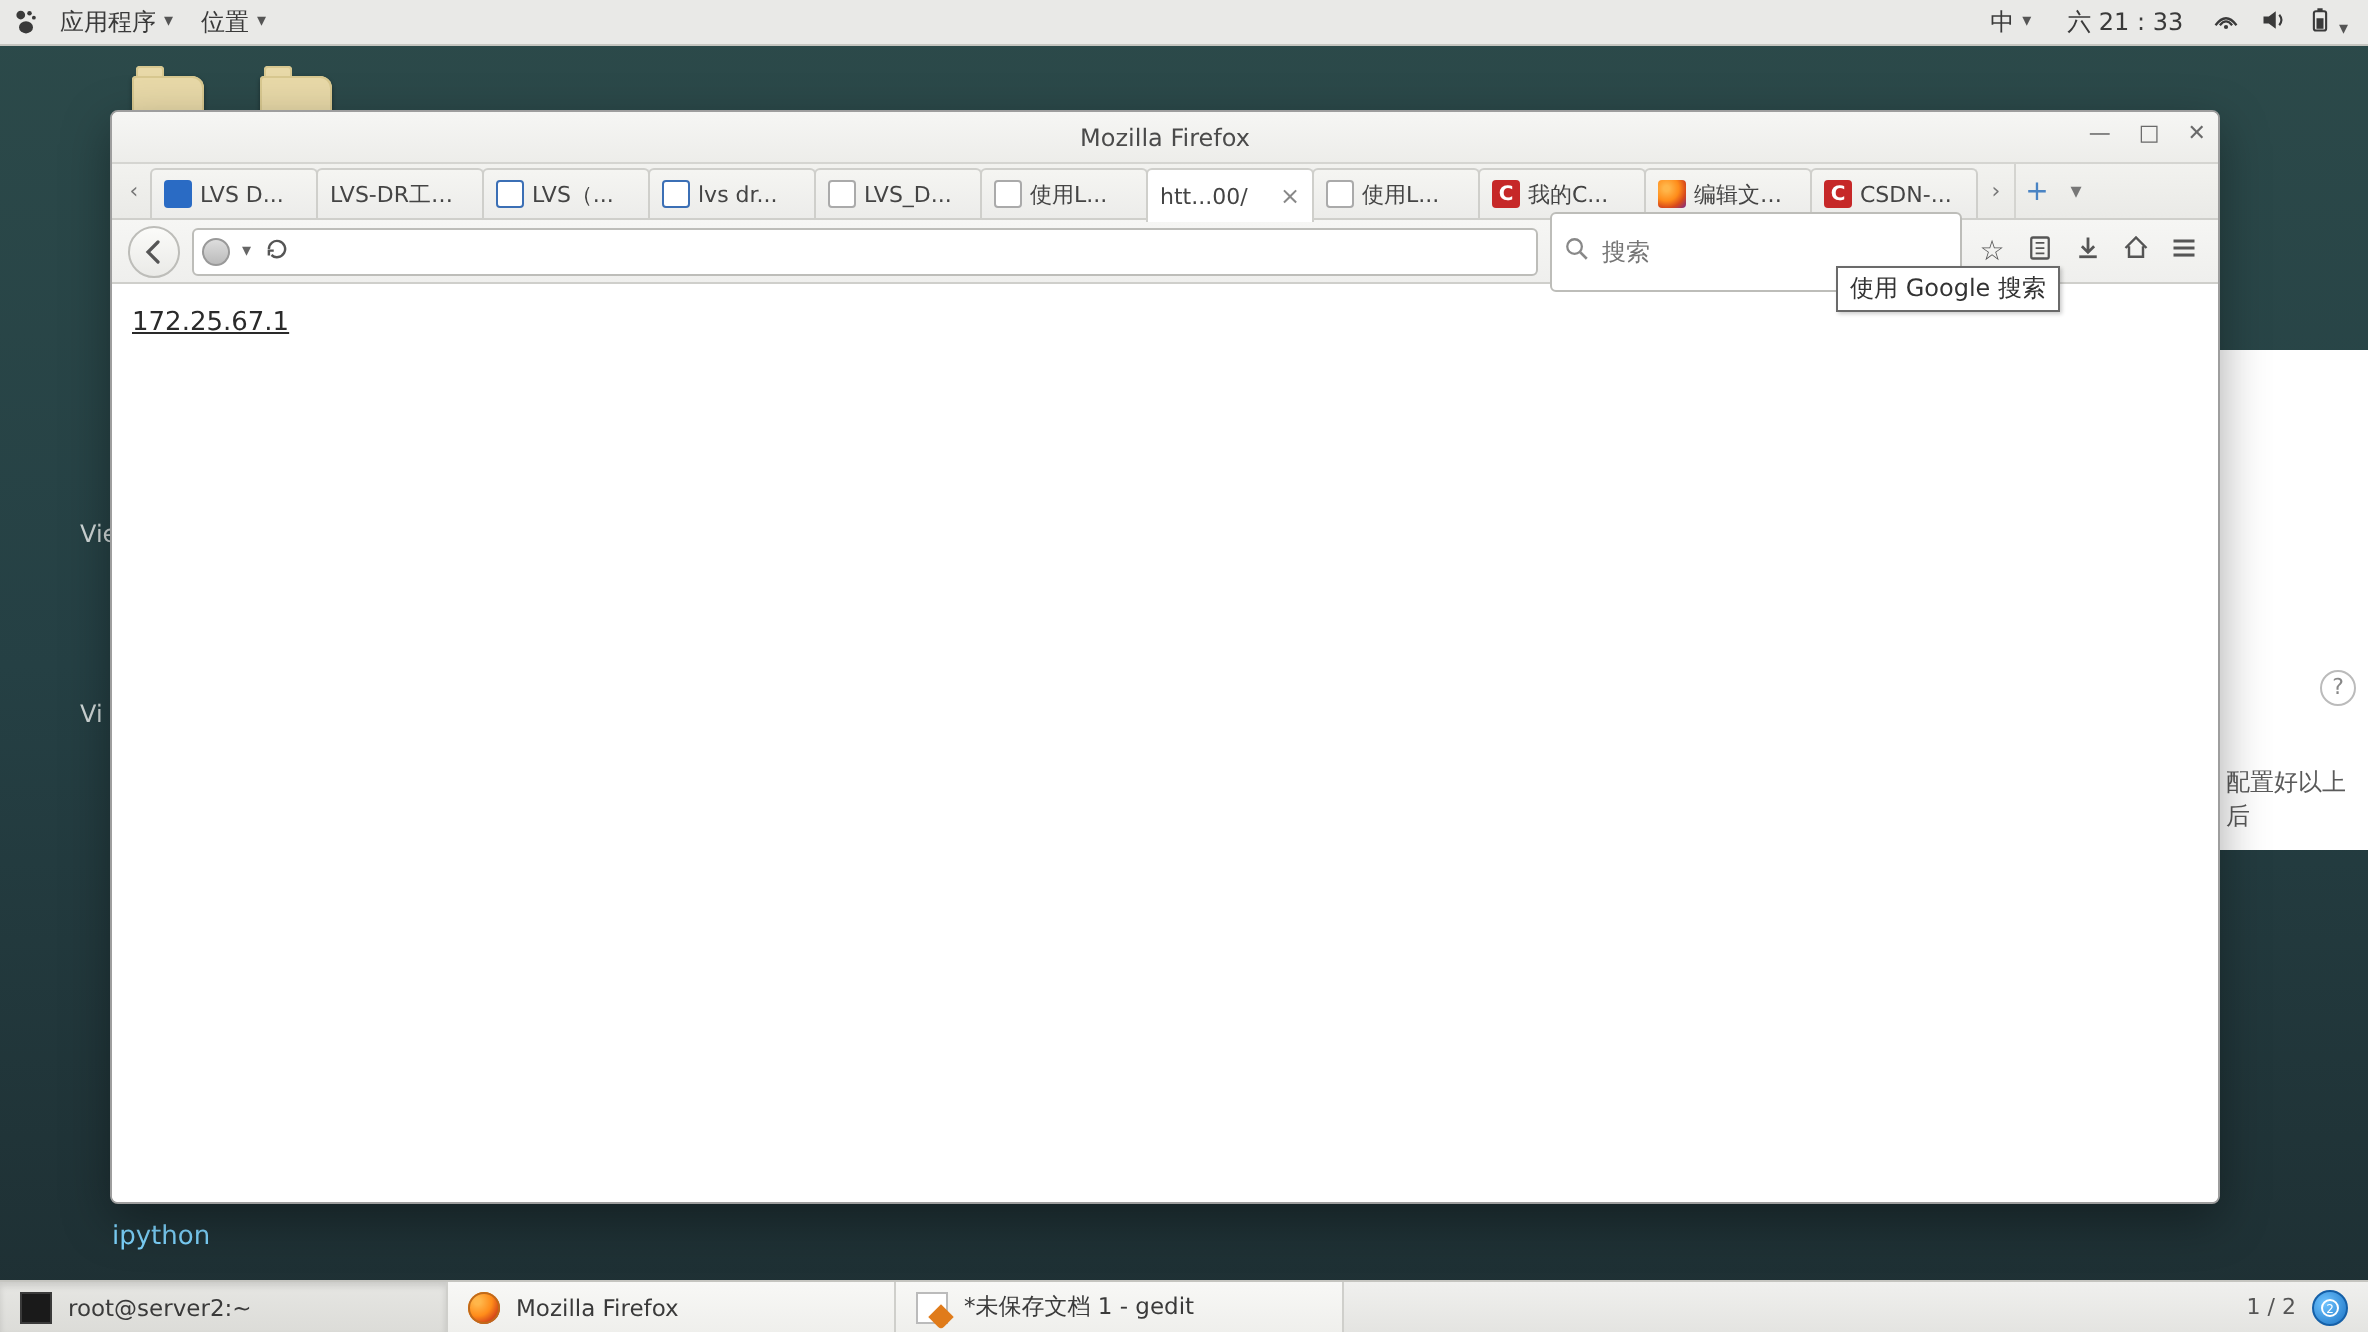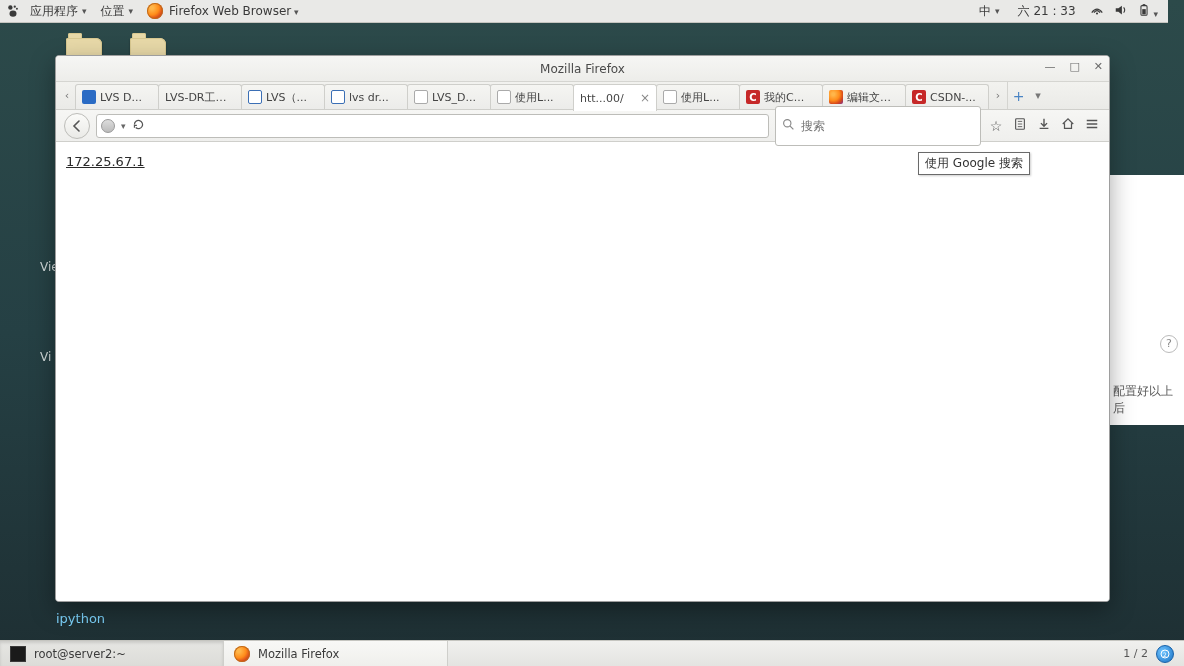--- a/index.html
+++ b/index.html
@@ -2,21 +2,21 @@
 <html><head>
 <meta charset="utf-8">
 <style>
   * { box-sizing: border-box; margin: 0; padding: 0; font-family: "DejaVu Sans", sans-serif; }
   body { width: 1184px; height: 666px; background: #2e3436; overflow: hidden; position: relative; color: #2e3436; }
 
   
   .desktop-bg { position: absolute; inset: 0; background: linear-gradient(180deg,#2c4a4a 0%, #254044 50%, #1e2f33 100%); }
 
   
-  .top-panel { position: absolute; top:0; left:0; right:16px; height:23px; background:#e9e9e7; border-bottom:1px solid #c5c5c0; display:flex; align-items:center; font-size:12px; color:#3a3a3a; z-index:10; }
+  .top-panel { position: absolute; top:0; left:0; right:0; height:23px; background:#e9e9e7; border-bottom:1px solid #c5c5c0; display:flex; align-items:center; font-size:12px; color:#3a3a3a; z-index:10; }
   .top-panel .left { display:flex; align-items:center; gap:6px; padding-left:6px; }
   .top-panel .right { margin-left:auto; display:flex; align-items:center; gap:10px; padding-right:10px; }
   .panel-item { display:flex; align-items:center; gap:4px; padding:2px 4px; }
   .panel-drop::after { content:" ▾"; font-size:9px; color:#555; }
   .panel-icon { display:inline-block; width:14px; height:14px; }
   .ff-orb { width:16px; height:16px; border-radius:50%; background:radial-gradient(circle at 30% 30%, #ffb64a 10%, #ff8c1a 45%, #d84a1a 70%, #7a2a8f 100%); box-shadow:0 0 0 1px #c06a1a inset; }
 
   
   .folder { position:absolute; width:36px; height:28px; background:#e8d9a8; border-radius:2px 6px 2px 2px; box-shadow:0 1px 2px rgba(0,0,0,.4), inset 0 0 0 1px #d8c890; }
   .folder::before { content:''; position:absolute; top:-5px; left:2px; width:14px; height:6px; background:#e8d9a8; border-radius:2px 2px 0 0; box-shadow:inset 0 0 0 1px #d8c890; }
@@ -49,21 +49,21 @@
   .navbar { height:32px; background:linear-gradient(#f6f6f4,#efefed); border-bottom:1px solid #cfcfcb; display:flex; align-items:center; gap:6px; padding:0 8px; font-size:12px; }
   .nav-back { width:26px; height:26px; border:1px solid #bdbdb9; border-radius:50%; background:linear-gradient(#fbfbf9,#eaeae7); display:flex; align-items:center; justify-content:center; color:#555; }
   .urlbox { flex:1; display:flex; align-items:center; height:24px; border:1px solid #bdbdb9; border-radius:3px; background:#fff; padding:0 4px; gap:6px; }
   .urlbox .identity { width:14px; height:14px; border-radius:50%; background:linear-gradient(#ddd,#bbb); border:1px solid #999; }
   .urlbox input { flex:1; border:none; outline:none; font-size:12px; color:#333; background:transparent; }
   .urlbox .drop { color:#666; font-size:9px; }
   .urlbox .reload { color:#555; font-size:12px; }
   .searchbox { width:206px; display:flex; align-items:center; height:40px; border:1px solid #bdbdb9; border-radius:3px; background:#fff; padding:0 6px; gap:6px; color:#888; position:relative; }
   .searchbox .mag { font-size:12px; color:#888; }
   .searchbox input { flex:1; border:none; outline:none; font-size:12px; background:transparent; color:#333; }
-  .tooltip { position:absolute; top:26px; right:-50px; background:#fff; border:1px solid #6a6a6a; padding:2px 6px; font-size:12px; color:#333; white-space:nowrap; box-shadow:1px 1px 2px rgba(0,0,0,.2); z-index:20;margin-top:19px; }
+  .tooltip { position:absolute; top:26px; right:-50px; background:#fff; border:1px solid #6a6a6a; padding:2px 6px; font-size:12px; color:#333; white-space:nowrap; box-shadow:1px 1px 2px rgba(0,0,0,.2); z-index:20; }
   .navicon { width:18px; text-align:center; color:#555; font-size:14px; }
 
   
   .content { flex:1; background:#fff; padding:12px 10px; font-size:13px; color:#2a2a2a;text-decoration:underline; }
 
   
   .ipython-label { position:absolute; bottom:40px; left:56px; color:#7dd3fc; font-size:13px; }
 
   
   .taskbar { position:absolute; left:0; right:0; bottom:0; height:26px; background:linear-gradient(#f0f0ee,#e4e4e1); border-top:1px solid #c5c5c0; display:flex; align-items:stretch; font-size:11.5px; color:#3a3a3a; z-index:12; }
@@ -90,24 +90,20 @@
     <span class="panel-icon">
       <svg viewBox="0 0 16 16">
           <circle cx="5" cy="4" r="2.5" fill="#3a3a3a"></circle>
           <circle cx="10" cy="3" r="1.3" fill="#3a3a3a"></circle>
           <circle cx="12.5" cy="5.5" r="1.1" fill="#3a3a3a"></circle>
           <ellipse cx="8" cy="11" rx="4" ry="3.5" fill="#3a3a3a"></ellipse>
         </svg>
     </span>
     <span class="panel-item panel-drop">应用程序</span>
     <span class="panel-item panel-drop">位置</span>
-    <span class="panel-item" style="gap:6px;">
-      <span class="ff-orb"></span>
-      <span class="panel-drop">Firefox Web Browser</span>
-    </span>
   </div>
   <div class="right">
     <span class="panel-item panel-drop">中</span>
     <span class="panel-item">六 21 : 33</span>
     <span>
       <svg width="14" height="14" viewBox="0 0 16 16">
           <path d="M2 11 Q8 3 14 11" stroke="#3a3a3a" fill="none" stroke-width="1.3"></path>
           <path d="M4.5 11 Q8 6.5 11.5 11" stroke="#3a3a3a" fill="none" stroke-width="1.3"></path>
           <circle cx="8" cy="12" r="1.2" fill="#3a3a3a"></circle>
         </svg>
@@ -271,20 +267,24 @@
   <div class="task active">
     <span class="ticon task-term"></span>
     <span>root@server2:~</span>
   </div>
   <div class="task">
     <span class="ticon">
         <span class="ff-orb" style="width:16px;height:16px;"></span>
       </span>
     <span>Mozilla Firefox</span>
   </div>
+  <div class="task">
+    <span class="ticon task-gedit"></span>
+    <span>*未保存文档 1 - gedit</span>
+  </div>
   <div class="spacer"></div>
   <div class="tray">
     <span>1 / 2</span>
     <span class="tray-badge">
       <svg width="10" height="10" viewBox="0 0 10 10">
           <circle cx="5" cy="5" r="4" fill="none" stroke="#fff" stroke-width="1"></circle>
           <text x="5" y="7.5" text-anchor="middle" font-size="6" fill="#fff">2</text>
         </svg>
     </span>
   </div>

